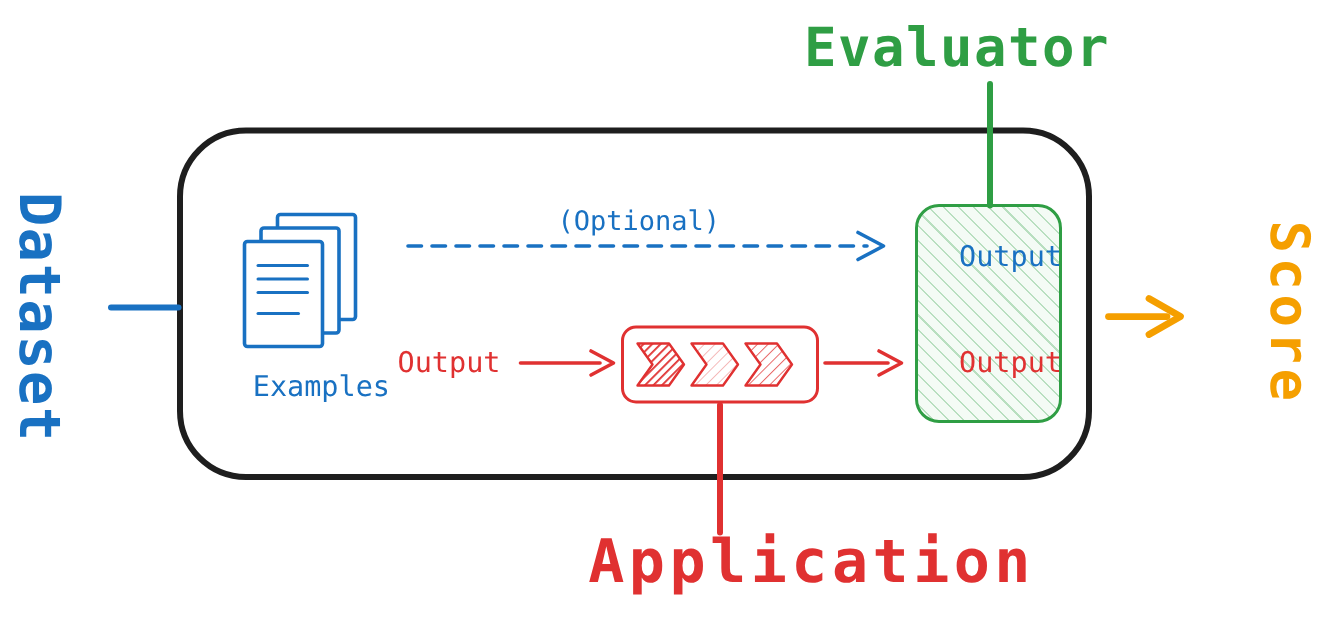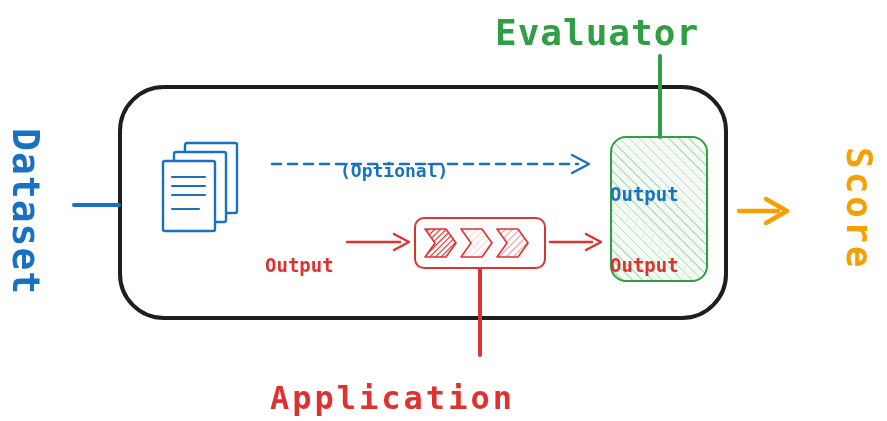--- a/index.html
+++ b/index.html
@@ -11,26 +11,26 @@
     height: 421px;
     background: #fff;
     overflow: hidden;
     font-family: "DejaVu Sans Mono", "Liberation Mono", monospace;
   }
 
   .abs { position: absolute; }
 
   
   .big-label { font-weight: bold; font-size: 36px; letter-spacing: 1px; white-space: nowrap; }
-  .small-label { font-weight: bold; font-size: 19px; white-space: nowrap; margin-top: 23px; }
+  .small-label { font-weight: normal; font-size: 19px; white-space: nowrap; }
   .t-blue   { color: var(--blue); }
   .t-green  { color: var(--green); }
   .t-red    { color: var(--red); }
   .t-orange { color: var(--orange); }
-  .center { text-align: left; }
+  .center { text-align: right; }
 
   .vtext {
     writing-mode: vertical-rl;
     display: flex;
     align-items: center;
     justify-content: center;
   }
 
   
   .main-box {
@@ -84,36 +84,37 @@
 <div id="canvas">
 
   <div class="abs main-box"></div>
 
   <div class="abs big-label t-green center" style="left:495px; top:12px; width:245px;">Evaluator</div>
 
   <div class="abs vtext big-label t-blue" style="left:2px; top:128px; width:48px; height:168px; font-size:38px;">Dataset</div>
 
   <div class="abs vtext big-label t-orange" style="left:834px; top:138px; width:50px; height:142px; letter-spacing:3px;">Score</div>
 
-  <div class="abs big-label t-red center" style="left:270px; top:352px; width:420px; font-size:32px; letter-spacing:3px;margin-top:27px;">Application</div>
+  <div class="abs big-label t-red center" style="left:270px; top:352px; width:420px; font-size:40px; letter-spacing:3px;">Application</div>
 
   <div class="abs" style="left:155px; top:140px;">
     <svg width="88" height="104" viewBox="0 0 88 104">
       <rect class="doc-page" x="30" y="3" width="52" height="70" rx="2"></rect>
       <rect class="doc-page" x="19" y="12" width="52" height="70" rx="2"></rect>
       <rect class="doc-page" x="8" y="21" width="52" height="70" rx="2"></rect>
       <g>
         <line class="doc-line" x1="17" y1="37" x2="50" y2="37"></line>
         <line class="doc-line" x1="17" y1="46" x2="50" y2="46"></line>
         <line class="doc-line" x1="17" y1="55" x2="50" y2="55"></line>
         <line class="doc-line" x1="17" y1="69" x2="44" y2="69"></line>
       </g>
     </svg>
   </div>
 
+  <div class="abs small-label t-blue center" style="left:150px; top:247px; width:110px;">Examples</div>
 
   <div class="abs small-label t-blue center" style="left:340px; top:137px; width:140px; font-size:18px;">(Optional)</div>
 
   <div class="abs small-label t-red center" style="left:265px; top:231px; width:64px;">Output</div>
 
 
   <div class="abs run-box">
     <svg width="128" height="48" viewBox="0 0 128 48" style="display:block; margin:0;">
       <defs>
         <pattern id="hatchDense" patternUnits="userSpaceOnUse" width="4" height="4" patternTransform="rotate(45)">

